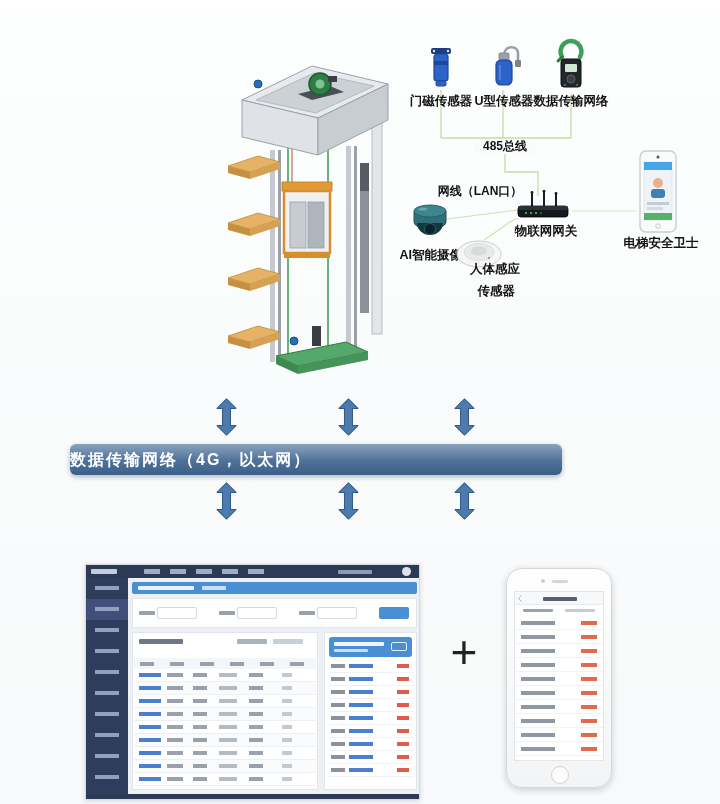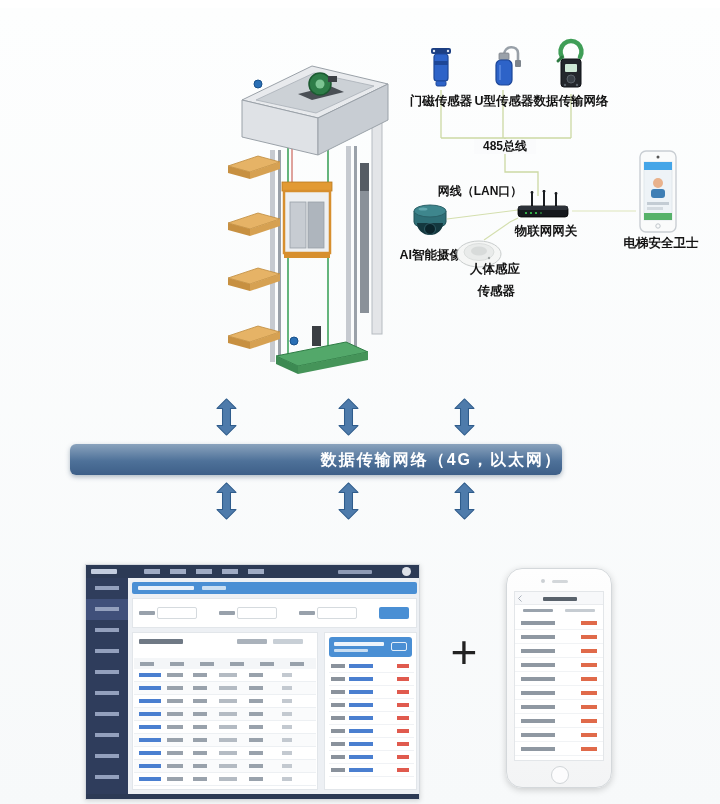--- a/index.html
+++ b/index.html
@@ -6,21 +6,21 @@
   html,body{background:#ffffff}
   body{font-family:"Liberation Sans","DejaVu Sans",sans-serif}
   .canvas{position:relative;width:720px;height:804px;margin:8px auto;background:linear-gradient(180deg,#fdfefe,#f7f9fa);overflow:hidden}
   .abs{position:absolute}
   .lbl{position:absolute;font-size:12.5px;font-weight:bold;color:#141414;text-align:center;line-height:15px;white-space:nowrap}
   .lbl.bg{background:#fafbfc;padding:0 2px}
   .dbl{position:absolute;width:25px;height:38px}
   .banner{position:absolute;left:70px;top:436px;width:492px;height:31px;border-radius:6px;
     background:linear-gradient(180deg,#8aa3bd,#4e7199 55%,#3d5f88);
     box-shadow:0 2px 5px rgba(30,60,90,.35);
-    color:#fff;font-size:16px;font-weight:bold;text-align:right;line-height:31px;letter-spacing:2px}
+    color:#fff;font-size:16px;font-weight:bold;text-align:left;line-height:31px;letter-spacing:2px}
   .sec-title{position:absolute;font-size:15px;font-weight:bold;color:#101010;text-align:center;white-space:nowrap}
   .plus{position:absolute;left:440px;top:618px;width:48px;height:52px;font-size:46px;font-weight:400;color:#222;text-align:center;line-height:52px}
   .bar{position:absolute;border-radius:1px}
 
   
   .dash{position:absolute;left:85px;top:556px;width:335px;height:236px;background:#fff;border:1px solid #d7dbe0;box-shadow:0 1px 5px rgba(0,0,0,.15);overflow:hidden}
   .dash-topbar{position:absolute;left:0;top:0;width:335px;height:13px;background:#2c3a55}
   .dash-footer{position:absolute;left:0;top:229px;width:335px;height:7px;background:#2c3a55}
   .side-menu{position:absolute;left:0;top:13px;width:42px;height:216px;background:#2f3d5c}
   .s-item{height:21px;background-image:linear-gradient(#93a0bd,#93a0bd);background-repeat:no-repeat;background-size:24px 4px;background-position:9px 8px}

